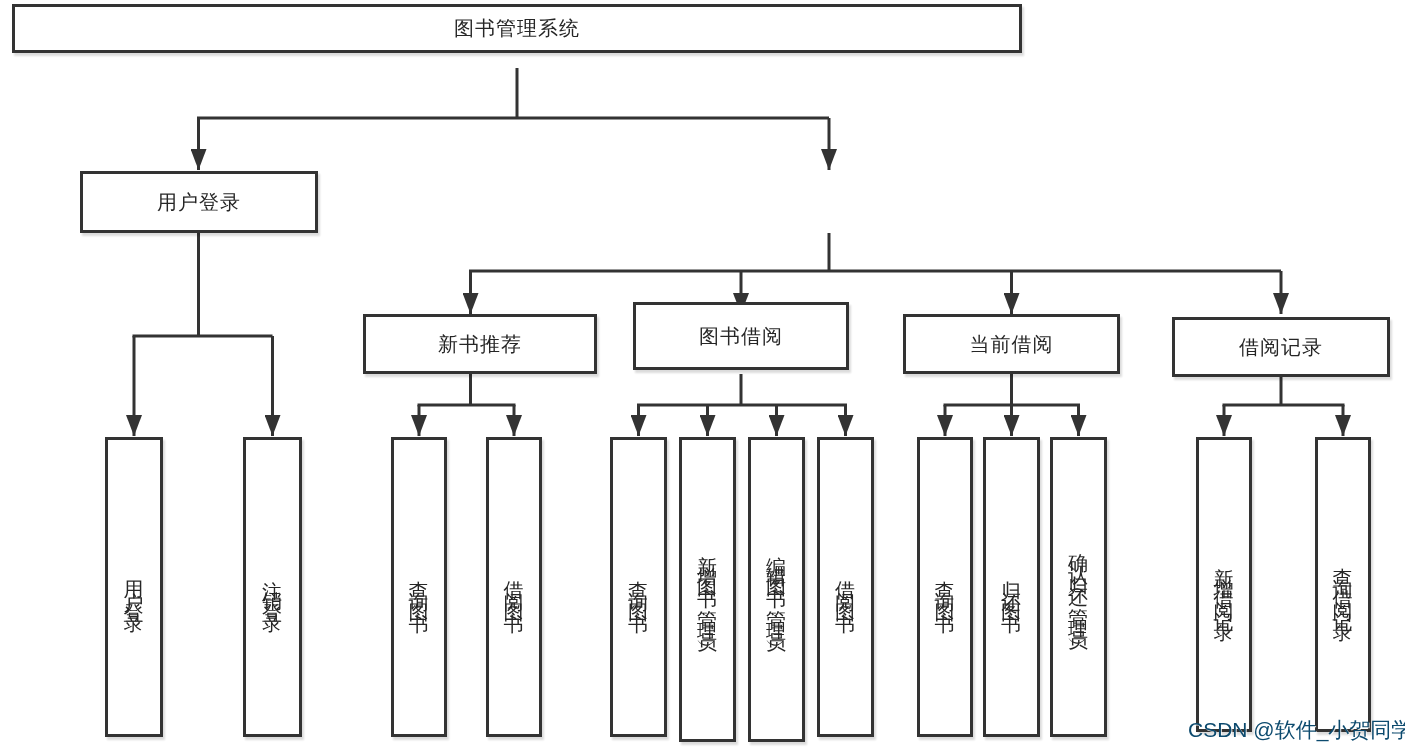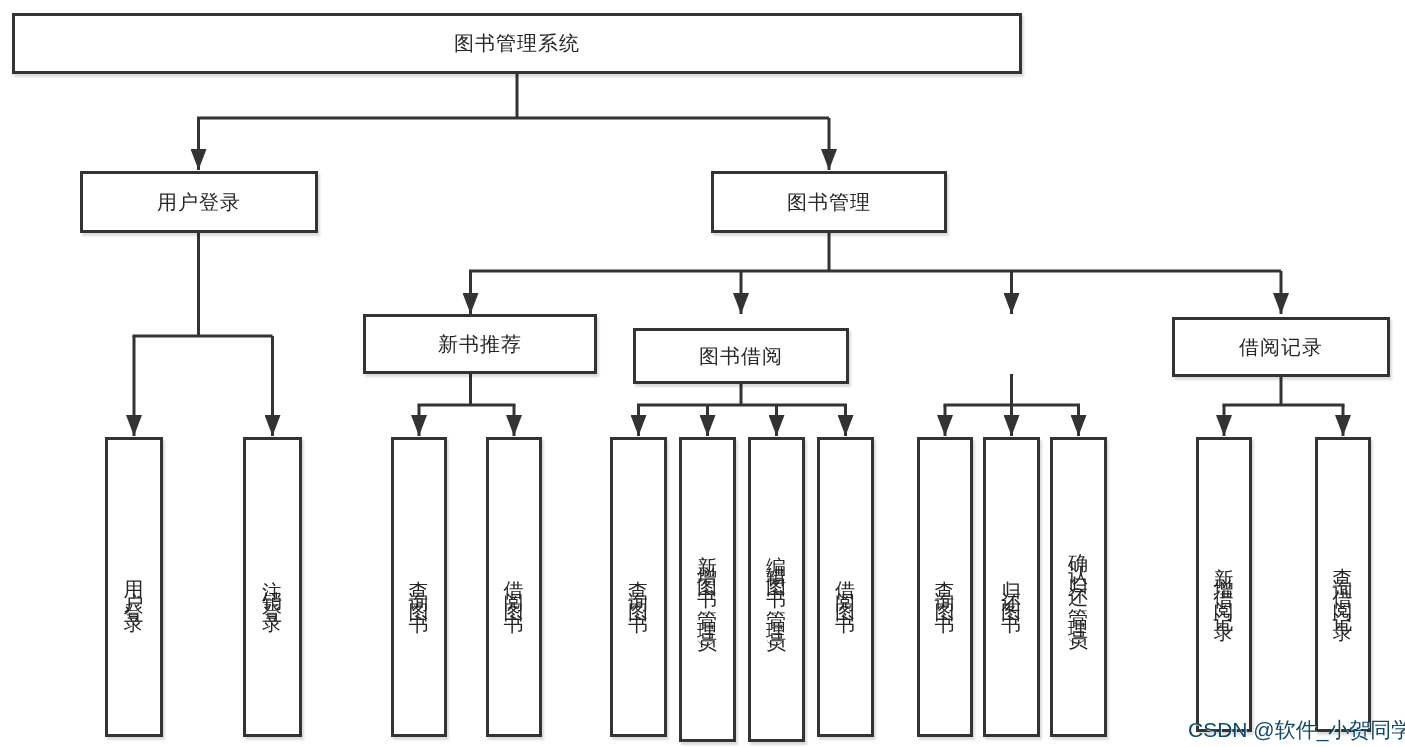--- a/index.html
+++ b/index.html
@@ -91,27 +91,27 @@
       <path d="M1011.5,405 V436" marker-end="url(#ah)"></path>
       <path d="M1078.5,405 V436" marker-end="url(#ah)"></path>
 
       <path d="M1281,374 V405"></path>
       <path d="M1222.5,405 H1344.5"></path>
       <path d="M1224,405 V436" marker-end="url(#ah)"></path>
       <path d="M1343,405 V436" marker-end="url(#ah)"></path>
     </g>
   </svg>
 
-  <div class="node hnode" style="left:12px; top:13px; width:1010px; height:61px;">图书管理系统</div>
+  <div class="node hnode" style="left:12px; top:4px; width:1010px; height:49px;">图书管理系统</div>
 
   <div class="node hnode" style="left:80px; top:171px; width:238px; height:62px;">用户登录</div>
-  <div class="node hnode" style="left:711px; top:171px; width:236px; height:62px;">图书管理</div>
 
   <div class="node hnode" style="left:363px; top:314px; width:234px; height:60px;">新书推荐</div>
-  <div class="node hnode" style="left:633px; top:328px; width:216px; height:56px;">图书借阅</div>
+  <div class="node hnode" style="left:633px; top:302px; width:216px; height:68px;">图书借阅</div>
+  <div class="node hnode" style="left:903px; top:314px; width:217px; height:60px;">当前借阅</div>
   <div class="node hnode" style="left:1172px; top:317px; width:218px; height:60px;">借阅记录</div>
 
   <div class="node leaf" style="left:105px; top:437px; width:58px; height:300px;">用户登录</div>
   <div class="node leaf" style="left:243px; top:437px; width:59px; height:300px;">注销登录</div>
 
   <div class="node leaf" style="left:391px; top:437px; width:56px; height:300px;">查询图书</div>
   <div class="node leaf" style="left:486px; top:437px; width:56px; height:300px;">借阅图书</div>
 
   <div class="node leaf" style="left:610px; top:437px; width:57px; height:300px;">查询图书</div>
   <div class="node leaf" style="left:679px; top:437px; width:57px; height:305px;">新增图书（管理员）</div>

